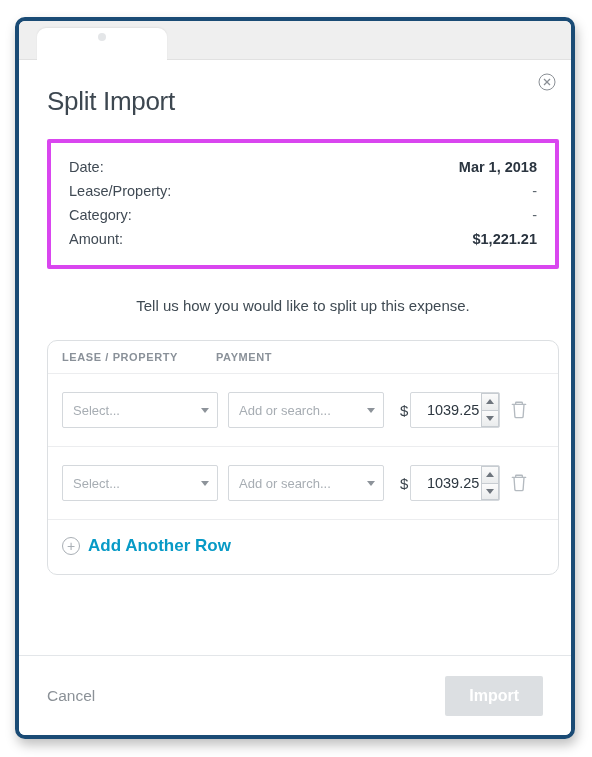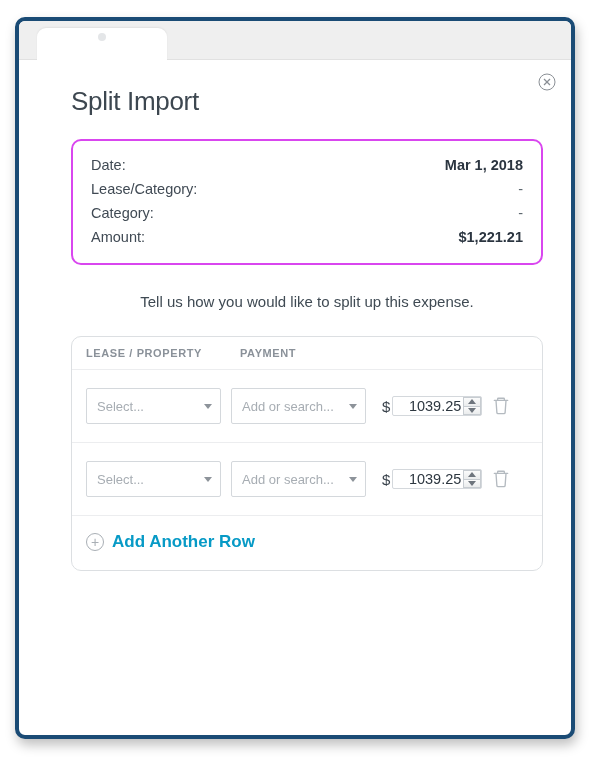--- a/index.html
+++ b/index.html
@@ -36,41 +36,40 @@
       background: #fff;
       border-top-left-radius: 9px;
       border-top-right-radius: 9px;
       box-shadow: 0 -1px 2px rgba(0,0,0,0.06);
     }
     .tab .dot {
       width: 8px; height: 8px; border-radius: 50%; background: #e4e6e8;
       position: absolute; left: 50%; top: 5px; transform: translateX(-50%);
     }
     .content {
-      padding: 26px 28px 0 28px;
-      margin-left: 24px;
+      padding: 26px 12px 0 28px;
     }
     .close-x {
       position: absolute;
       right: 15px;
       top: 52px;
       width: 18px; height: 18px;
       cursor: pointer;
       color: #8a8f95;
     }
     .title {
       font-size: 26px;
       font-weight: 400;
       color: #3d4750;
       letter-spacing: -0.3px;
       margin-bottom: 22px;
     }
     .summary {
-      border: 2px solid #d946ef;
-      border-radius: 10px;
+      border: 4px solid #d946ef;
+      border-radius: 2px;
       padding: 12px 18px 14px;
       font-size: 14.5px;
       color: #404a54;
     }
     .summary-row {
       display: flex;
       justify-content: space-between;
       line-height: 24px;
     }
     .summary-row .label { color: #404a54; }
@@ -102,21 +101,21 @@
       display: flex;
       align-items: center;
       padding: 18px 14px;
       border-bottom: 1px solid #ecedef;
       gap: 10px;
     }
     .col-lease { width: 144px; }
     .col-cat   { width: 144px; }
     .col-amount-head { flex: 1; text-align: right; padding-right: 50px; }
     .select {
-      width: 135px;
+      width: 156px;
       height: 36px;
       border: 1px solid #d4d8dc;
       border-radius: 2px;
       display: flex;
       align-items: center;
       justify-content: space-between;
       padding: 0 8px 0 10px;
       color: #a7adb3;
       font-size: 13px;
       background: #fff;
@@ -134,21 +133,21 @@
       margin: 0 2px 0 6px;
     }
     .amount-wrap {
       display: flex;
       align-items: center;
       flex: 1;
     }
     .spinner {
       position: relative;
       width: 90px;
-      height: 20px;
+      height: 36px;
       border: 1px solid #d4d8dc;
       border-radius: 2px;
       display: flex;
       align-items: center;
       padding-left: 8px;
       padding-right: 20px;
       background: #fff;
     }
     .spinner input {
       width: 100%;
@@ -259,21 +258,21 @@
 
   <div class="content">
     <h1 class="title">Split Import</h1>
 
     <div class="summary">
       <div class="summary-row">
         <span class="label">Date:</span>
         <span class="val">Mar 1, 2018</span>
       </div>
       <div class="summary-row">
-        <span class="label">Lease/Category:</span>
+        <span class="label">Lease/Property:</span>
         <span class="val light">-</span>
       </div>
       <div class="summary-row">
         <span class="label">Category:</span>
         <span class="val light">-</span>
       </div>
       <div class="summary-row">
         <span class="label">Amount:</span>
         <span class="val">$1,221.21</span>
       </div>
@@ -347,13 +346,17 @@
         </div>
       </div>
 
       <div class="add-row">
         <span class="plus">+</span>
         <span class="text">Add Another Row</span>
       </div>
     </div>
   </div>
 
+  <div class="footer">
+    <span class="cancel">Cancel</span>
+    <button class="import-btn">Import</button>
+  </div>
 </div>
 
 </body></html>

